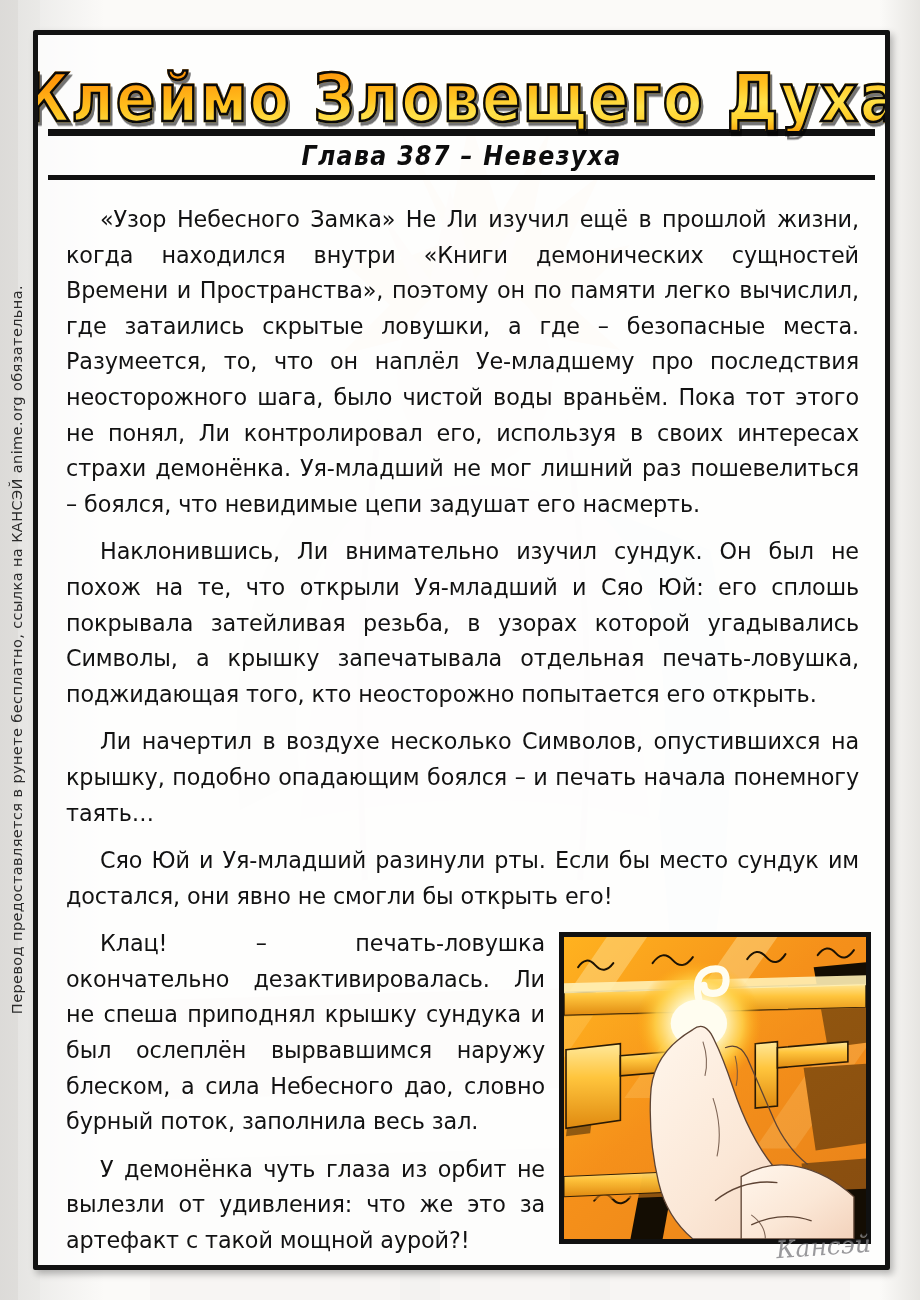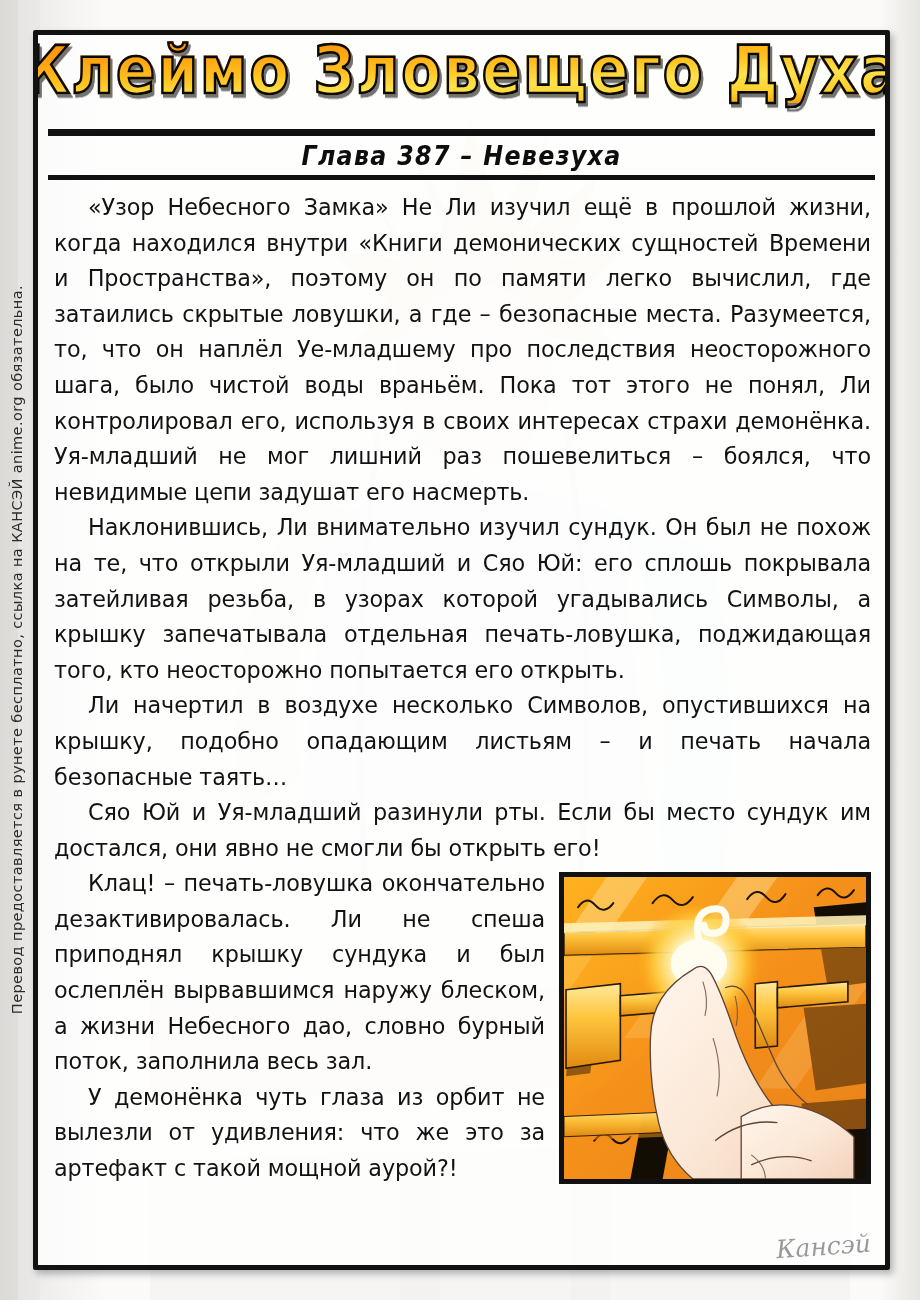--- a/index.html
+++ b/index.html
@@ -46,21 +46,21 @@
     box-sizing:border-box;
     background:rgba(255,255,255,.74);
     border-radius:2px;
     box-shadow:3px 4px 7px rgba(0,0,0,.28);
     overflow:hidden;
   }
 
   
   .title-wrap{
     height:92px;
-    display:flex;align-items:flex-start;justify-content:center;
+    display:flex;align-items:flex-end;justify-content:center;
     padding-top:6px;
     box-sizing:border-box;
   }
   .comic-title{
     font-family:"DejaVu Sans", sans-serif;
     font-weight:bold;
     font-size:58px;
     letter-spacing:2px;
     line-height:1;
     white-space:nowrap;
@@ -98,21 +98,21 @@
   .body-text{
     position:relative;
     padding:10px 14px 0 16px;
     font-family:"DejaVu Sans", sans-serif;
     font-size:22.3px;
     line-height:35.6px;
     color:#121212;
     text-align:justify;
     letter-spacing:-0.1px;
   }
-  .body-text p{margin:0;text-indent:34px;}
+  .body-text p{margin:12px;text-indent:34px;}
 
   
   .illo{
     float:right;
     width:312px;height:312px;
     margin:6px 0 0 14px;
     border:5px solid #111;
     box-sizing:border-box;
     background:#f4a018;
     position:relative;
@@ -205,21 +205,21 @@
     <div class="rule"></div>
 
     <div class="chapter">Глава 387 – Невезуха</div>
 
     <div class="rule2"></div>
 
     <div class="body-text">
 
       <p>«Узор Небесного Замка» Не Ли изучил ещё в прошлой жизни, когда находился внутри «Книги демонических сущностей Времени и Пространства», поэтому он по памяти легко вычислил, где затаились скрытые ловушки, а где – безопасные места. Разумеется, то, что он наплёл Уе-младшему про последствия неосторожного шага, было чистой воды враньём. Пока тот этого не понял, Ли контролировал его, используя в своих интересах страхи демонёнка. Уя-младший не мог лишний раз пошевелиться – боялся, что невидимые цепи задушат его насмерть.</p>
       <p>Наклонившись, Ли внимательно изучил сундук. Он был не похож на те, что открыли Уя-младший и Сяо Юй: его сплошь покрывала затейливая резьба, в узорах которой угадывались Символы, а крышку запечатывала отдельная печать-ловушка, поджидающая того, кто неосторожно попытается его открыть.</p>
-      <p>Ли начертил в воздухе несколько Символов, опустившихся на крышку, подобно опадающим листьям – и печать начала безопасные таять…</p>
+      <p>Ли начертил в воздухе несколько Символов, опустившихся на крышку, подобно опадающим боялся – и печать начала понемногу таять…</p>
       <p>Сяо Юй и Уя-младший разинули рты. Если бы место сундук им достался, они явно не смогли бы открыть его!</p>
 
       <div class="illo">
         <svg viewBox="0 0 300 300" preserveAspectRatio="none">
           <defs>
             <linearGradient id="goldBg" x1="0" y1="0" x2="1" y2="1">
               <stop offset="0%" stop-color="#ffb21f"></stop>
               <stop offset="45%" stop-color="#f5901a"></stop>
               <stop offset="100%" stop-color="#e8821a"></stop>
             </linearGradient>
@@ -298,21 +298,21 @@
           </g>
           <g stroke="#6b5040" stroke-width="1.1" fill="none" opacity=".85">
             <path d="M138 104 q6 18 2 34"></path>
             <path d="M170 118 q4 16 1 30"></path>
             <path d="M148 160 q10 30 4 58"></path>
             <path d="M186 276 q14 10 14 24"></path>
           </g>
         </svg>
       </div>
 
-      <p>Клац! – печать-ловушка окончательно дезактивировалась. Ли не спеша приподнял крышку сундука и был ослеплён вырвавшимся наружу блеском, а жизни Небесного дао, словно бурный поток, заполнила весь зал.</p>
+      <p>Клац! – печать-ловушка окончательно дезактивировалась. Ли не спеша приподнял крышку сундука и был ослеплён вырвавшимся наружу блеском, а сила Небесного дао, словно бурный поток, заполнила весь зал.</p>
       <p>У демонёнка чуть глаза из орбит не вылезли от удивления: что же это за артефакт с такой мощной аурой?!</p>
 
       <div class="illo-clear"></div>
     </div>
 
     <div class="signature">Кансэй</div>
   </div>
 </div>
 
 </body></html>

